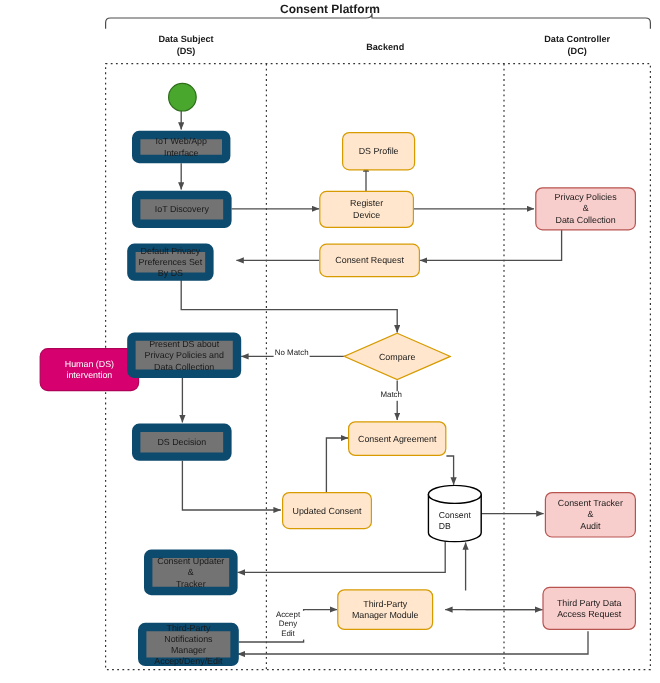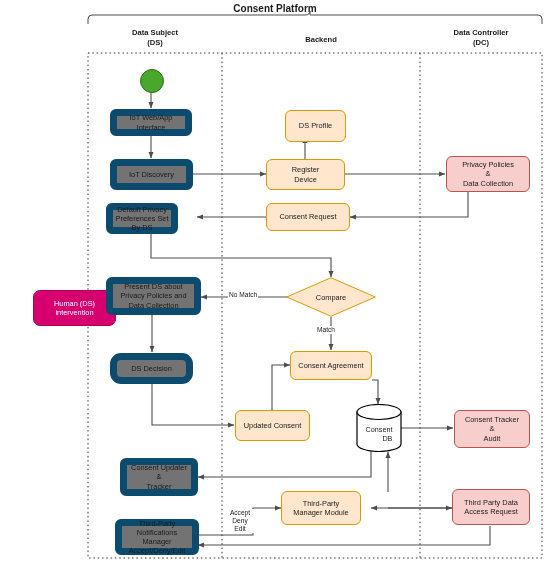--- a/index.html
+++ b/index.html
@@ -126,21 +126,21 @@
     <span style="white-space:pre-line;">Human (DS)
 intervention</span>
   </div>
 
   <div class="node blue" style="left:106px;top:277px;width:95px;height:38px;">
     <span style="white-space:pre-line;">Present DS about
 Privacy Policies and
 Data Collection</span>
   </div>
 
-  <div class="node blue" style="left:110px;top:353px;width:83px;height:31px;border-radius:11px;">DS Decision</div>
+  <div class="node blue" style="left:110px;top:353px;width:83px;height:31px;">DS Decision</div>
 
   <div class="node blue" style="left:120px;top:458px;width:78px;height:38px;">
     <span style="white-space:pre-line;">Consent Updater
 &amp;
 Tracker</span>
   </div>
 
   <div class="node blue" style="left:115px;top:519px;width:84px;height:36px;">
     <span style="white-space:pre-line;">Third-Party
 Notifications Manager
@@ -168,21 +168,21 @@
 
   <div class="node orange" style="left:235px;top:410px;width:75px;height:31px;">Updated Consent</div>
 
   <div class="cyl" style="left:356px;top:404px;width:46px;height:48px;">
     <svg viewBox="0 0 46 48" style="width:46px;height:48px;">
       <path d="M1,8 L1,40 A22,7.5 0 0 0 45,40 L45,8 Z" fill="#ffffff" stroke="#000000" stroke-width="1.2"></path>
       <ellipse cx="23" cy="8" rx="22" ry="7.5" fill="#ffffff" stroke="#000000" stroke-width="1.2"></ellipse>
     </svg>
     <div style="position:absolute;left:0;top:12px;width:46px;height:36px;display:flex;
                 align-items:center;justify-content:center;font-size:7.2px;color:#1a1a1a;
-                text-align:right;line-height:1.25;white-space:pre-line;">Consent
+                text-align:left;line-height:1.25;white-space:pre-line;">Consent
 DB</div>
   </div>
 
   <div class="node orange" style="left:281px;top:491px;width:80px;height:34px;">
     <span style="white-space:pre-line;">Third-Party
 Manager Module</span>
   </div>
 
   <div class="node pink" style="left:446px;top:156px;width:84px;height:36px;">
     <span style="white-space:pre-line;">Privacy Policies

